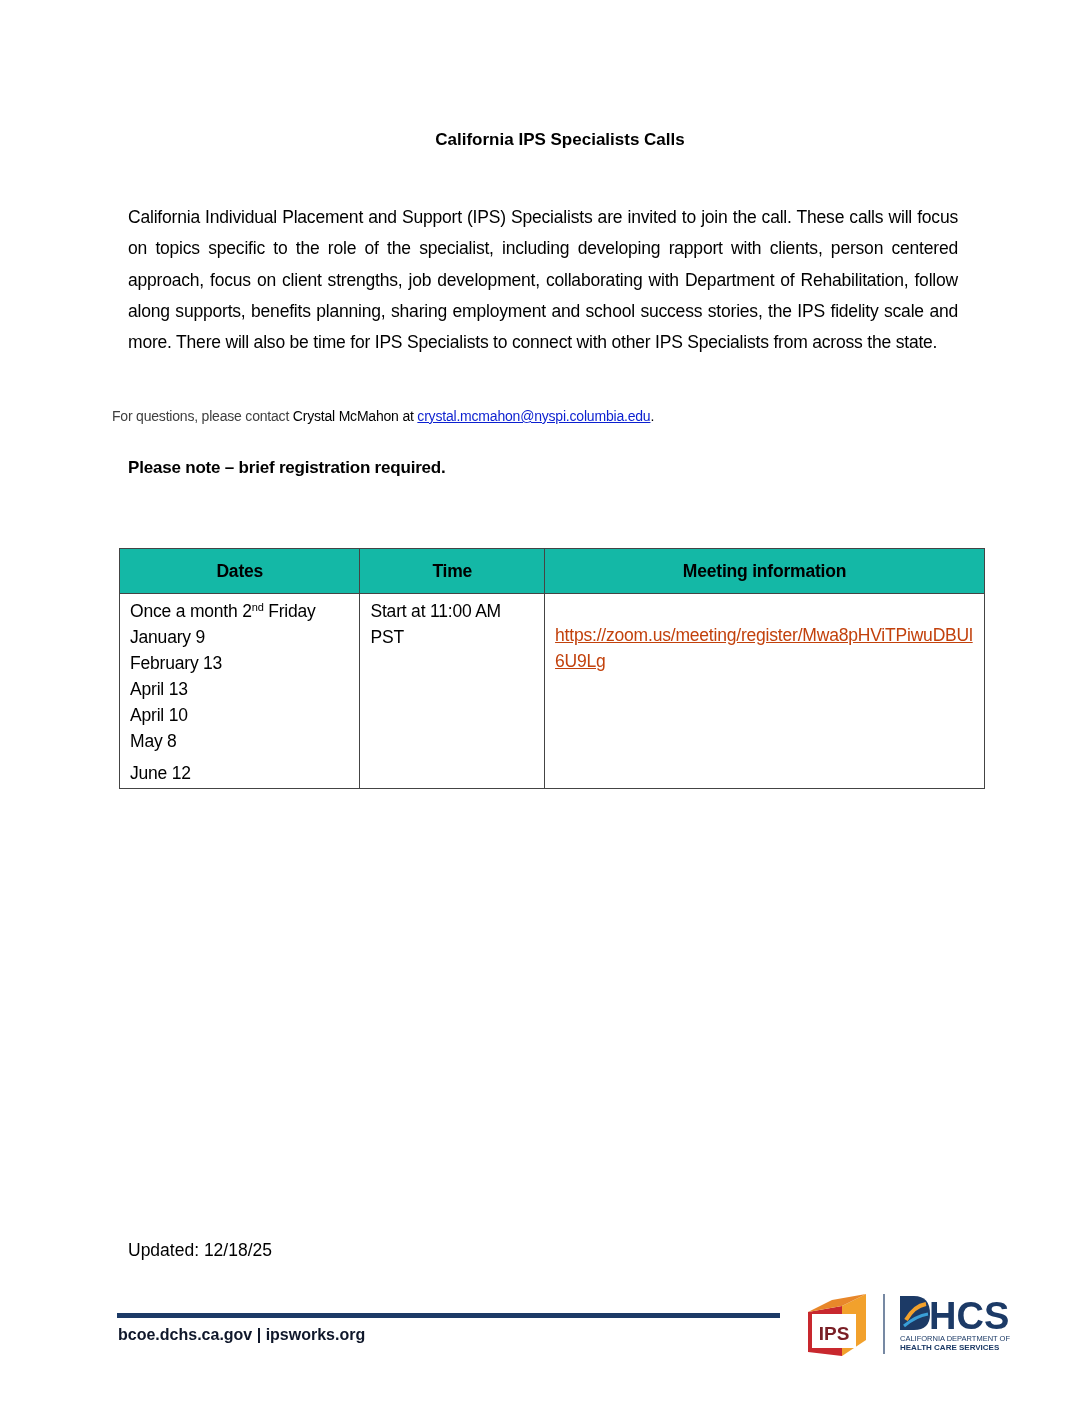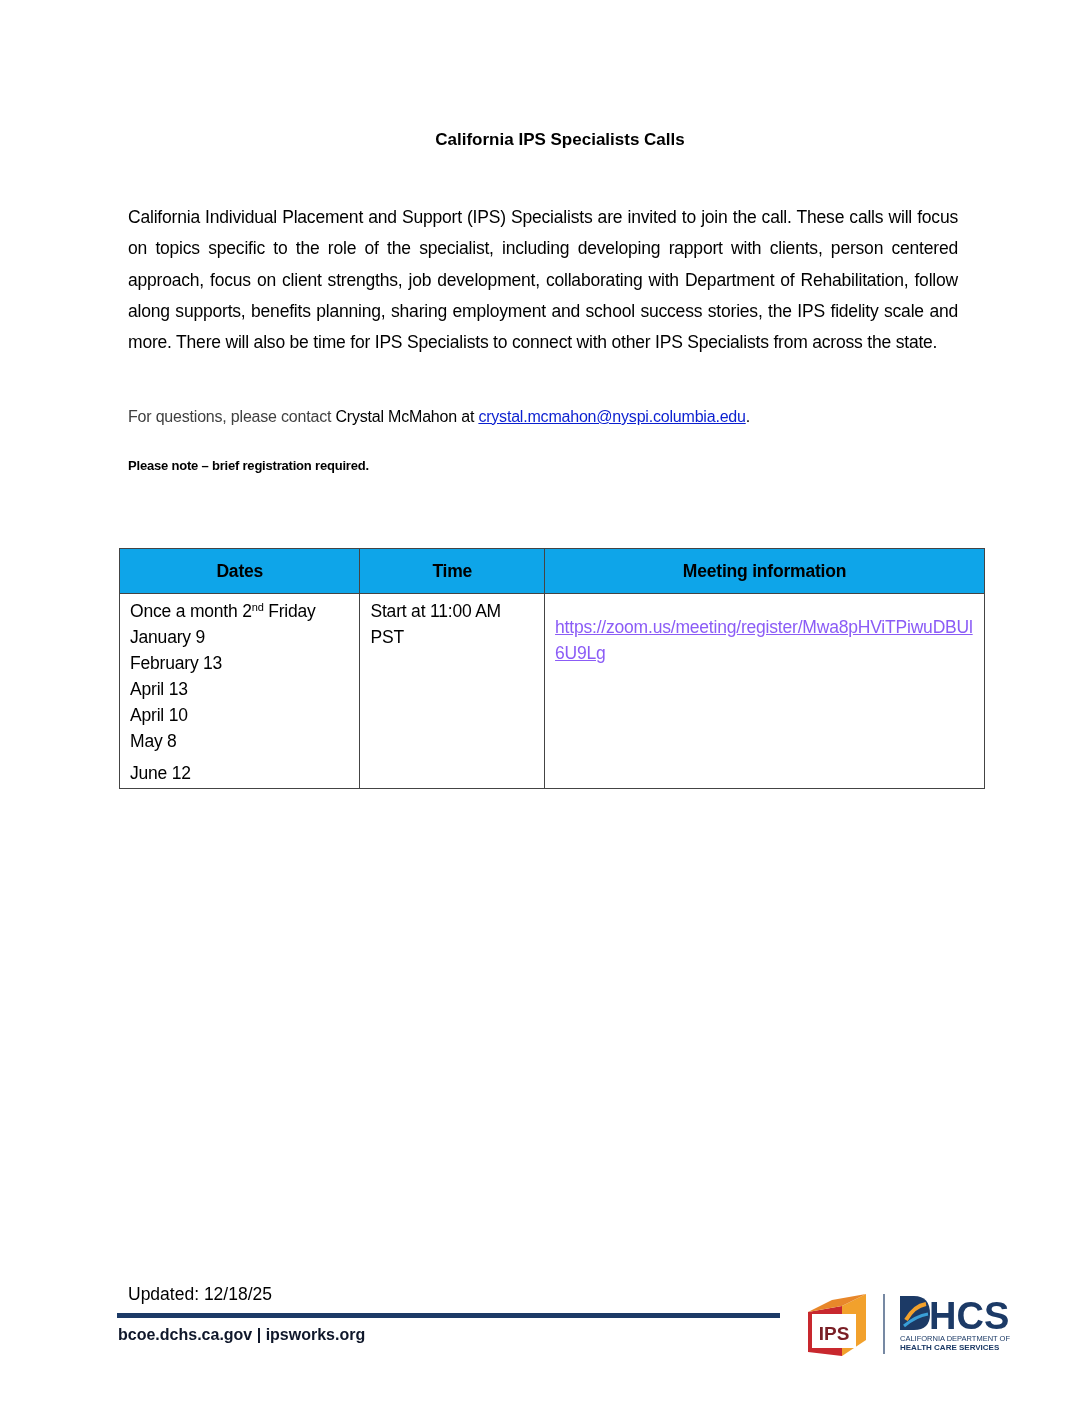--- a/index.html
+++ b/index.html
@@ -2,35 +2,35 @@
 <html><head>
 <meta charset="utf-8">
 <style>
   html, body { margin: 0; padding: 0; background: #ffffff; }
   body { width: 1087px; height: 1408px; position: relative; overflow: hidden;
          font-family: "Liberation Sans", sans-serif; color: #000; }
   .title { position: absolute; top: 130px; left: 0; width: 1120px; text-align: center;
            font-weight: bold; font-size: 17px; }
   .intro { position: absolute; top: 202px; left: 128px; width: 830px;
            font-size: 17.5px; line-height: 31.3px; text-align: justify; letter-spacing: -0.2px; }
-  .contact { position: absolute; top: 408px; left: 128px; font-size: 16px; letter-spacing: -0.2px; }
+  .contact { position: absolute; top: 408px; left: 112px; font-size: 14px; letter-spacing: -0.2px; }
   .contact .pre { color: #404040; }
   .contact a { color: #0b1fd0; text-decoration: underline; }
-  .note { position: absolute; top: 458px; left: 128px; font-size: 13px; font-weight: bold; letter-spacing: -0.2px; }
+  .note { position: absolute; top: 458px; left: 128px; font-size: 17px; font-weight: bold; letter-spacing: -0.2px; }
   table.sched { position: absolute; top: 548px; left: 119px; width: 866px;
                 border-collapse: collapse; font-size: 17.5px; letter-spacing: -0.2px; }
   table.sched th, table.sched td { border: 1.5px solid #444; vertical-align: top; padding: 0 10px; }
-  table.sched th { background: #0ea5e9; height: 44px; font-weight: bold; text-align: center; vertical-align: middle; }
+  table.sched th { background: #14b8a6; height: 44px; font-weight: bold; text-align: center; vertical-align: middle; }
   table.sched td { padding-top: 4px; padding-bottom: 2px; line-height: 26px; }
   .c1 { width: 220px; } .c2 { width: 164px; } .c3 { width: 420px; margin-top: 40px; }
   .dates-list { }
   .dates-list div:last-child { margin-top: 6px; }
   sup { font-size: 11px; vertical-align: 6px; line-height: 0; }
-  .zoom-link { display: block; margin-top: 16px; color: #8b5cf6; text-decoration: underline; word-break: break-all; }
-  .updated { position: absolute; top: 1284px; left: 128px; font-size: 17.5px; }
+  .zoom-link { display: block; margin-top: 24px; color: #c2410c; text-decoration: underline; word-break: break-all; }
+  .updated { position: absolute; top: 1240px; left: 128px; font-size: 17.5px; }
   .rule { position: absolute; top: 1313px; left: 117px; width: 663px; height: 5px; background: #1c3a66; }
   .footer-links { position: absolute; top: 1326px; left: 118px; font-size: 16px; font-weight: bold; color: #0f172a; }
   .logos { position: absolute; top: 1290px; left: 802px; width: 230px; height: 70px; }
 </style>
 </head>
 <body>
 
 <div class="title">California IPS Specialists Calls</div>
 
 <div class="intro">California Individual Placement and Support (IPS) Specialists are invited to join the call. These calls will focus on topics specific to the role of the specialist, including developing rapport with clients, person centered approach, focus on client strengths, job development, collaborating with Department of Rehabilitation, follow along supports, benefits planning, sharing employment and school success stories, the IPS fidelity scale and more. There will also be time for IPS Specialists to connect with other IPS Specialists from across the state.</div>

